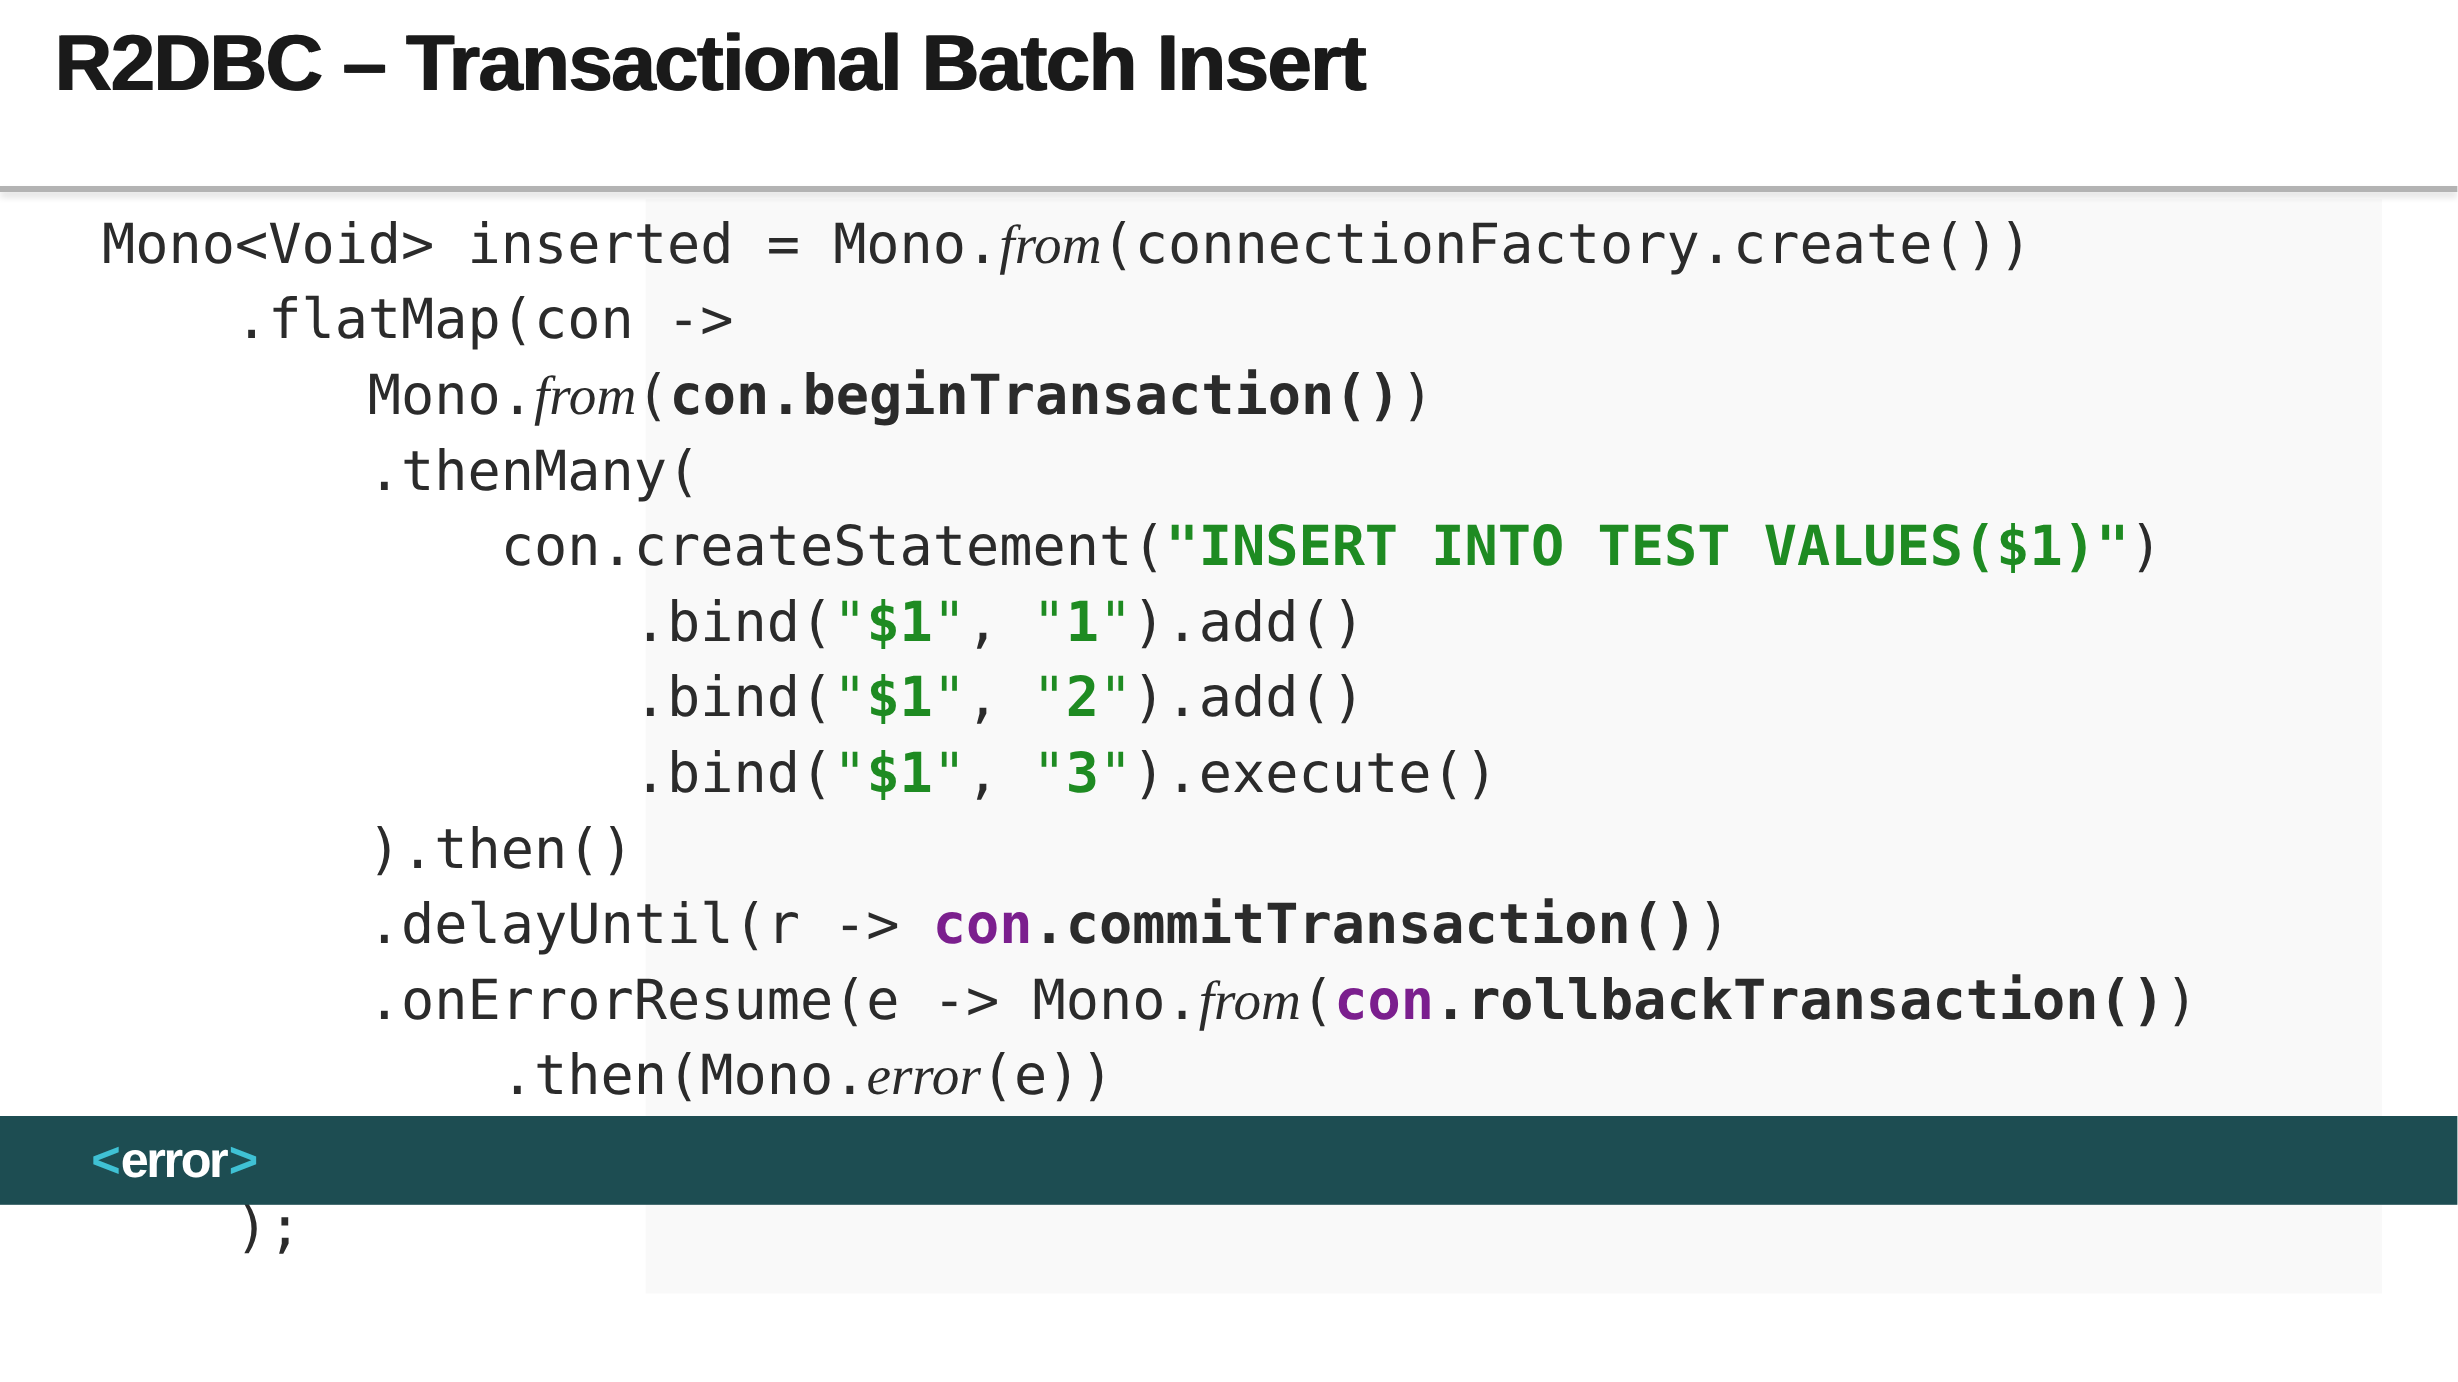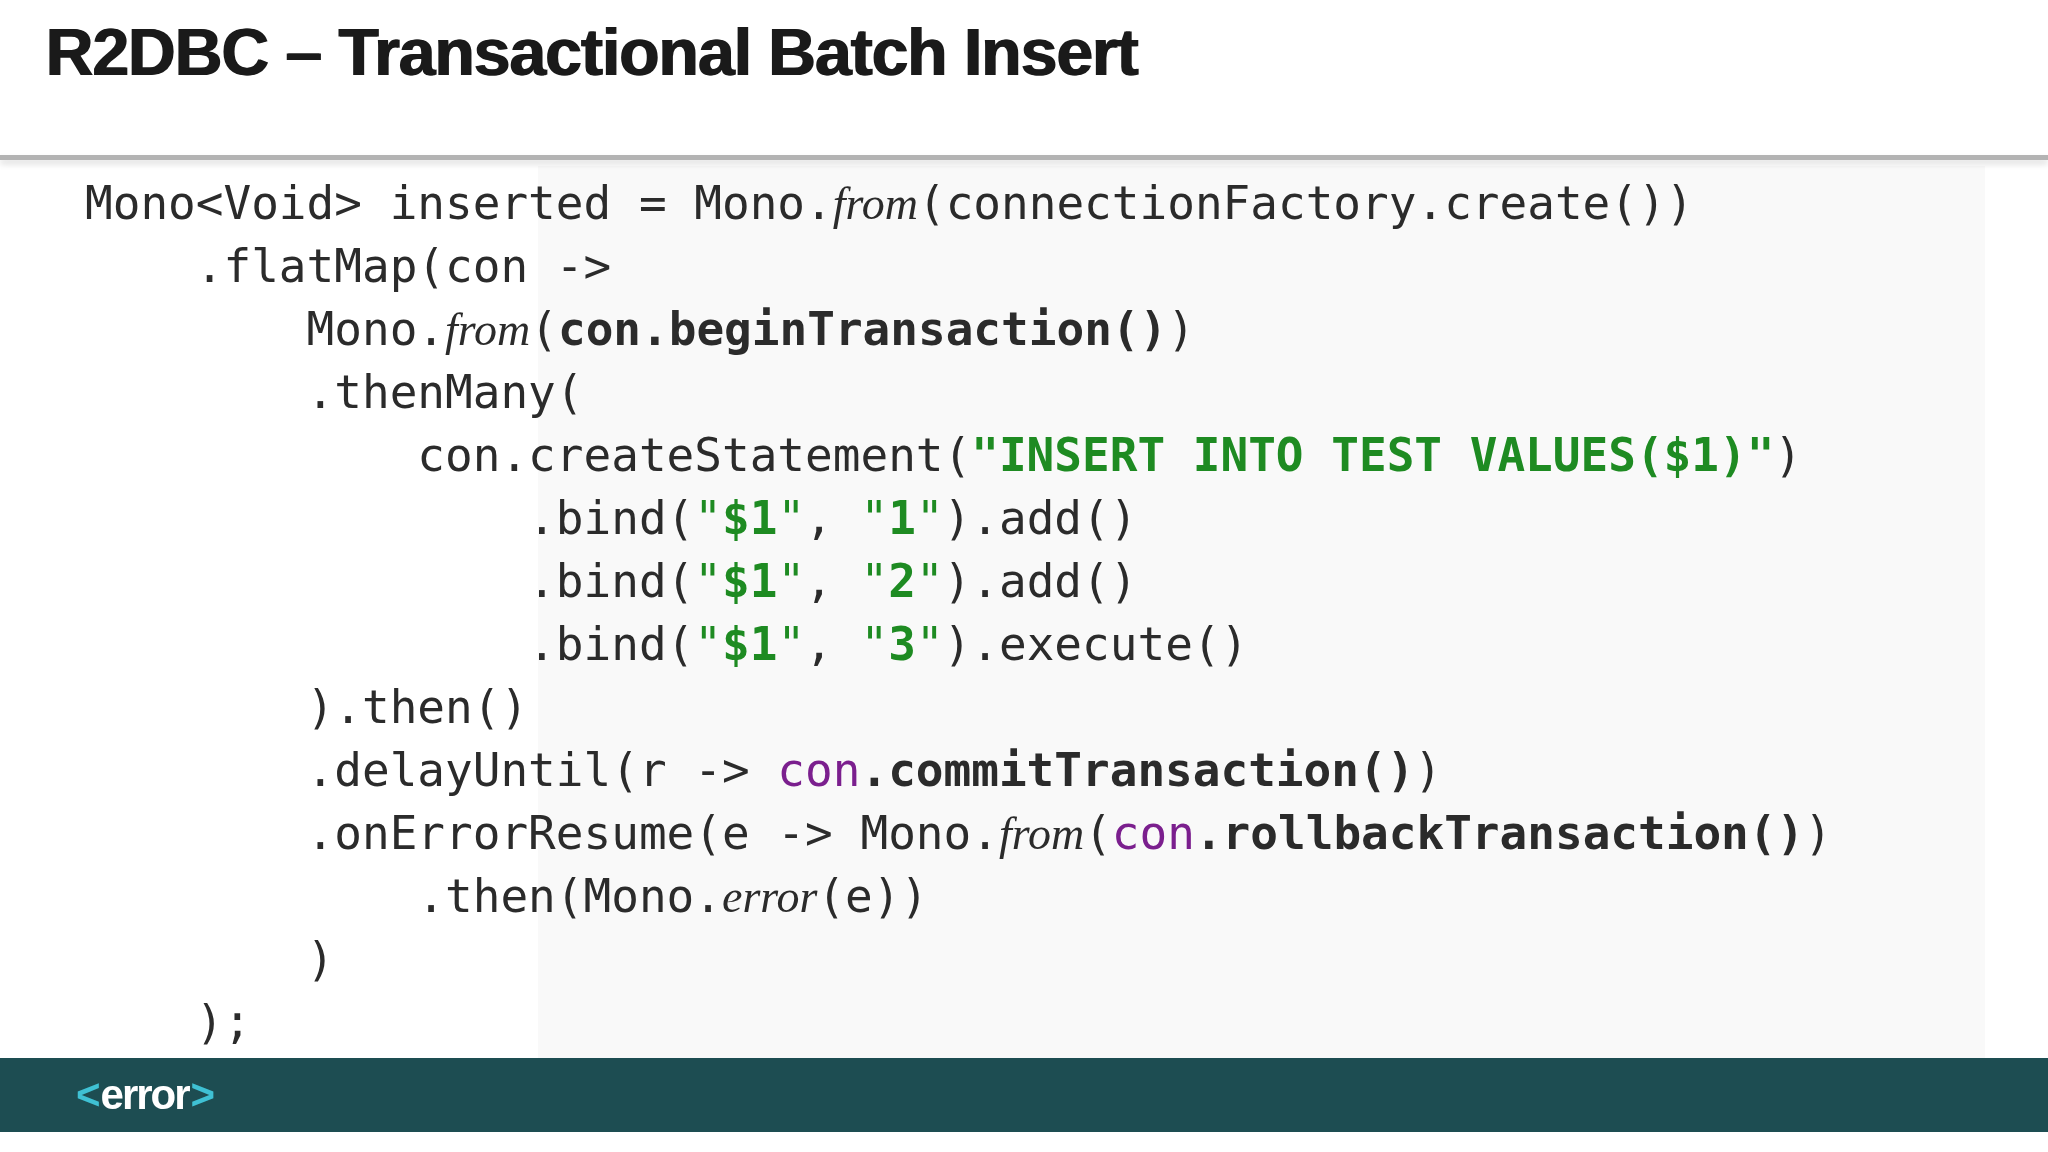--- a/index.html
+++ b/index.html
@@ -7,21 +7,21 @@
     --string-green:#1e8b22;
     --variable-purple:#7b1f8e;
     --footer-teal:#1d4d52;
     --logo-cyan:#3fc1d4;
     --divider-gray:#b3b3b3;
     --title-black:#1a1a1a;
   }
   *{margin:0;padding:0;box-sizing:border-box;}
   html,body{width:2048px;height:1152px;background:#ffffff;overflow:hidden;
     font-family:"Liberation Sans",sans-serif;}
-  .slide{position:relative;width:2048px;height:1132px;background:#ffffff;}
+  .slide{position:relative;width:2048px;height:1004px;background:#ffffff;}
 
   .slide-title{
     position:absolute;left:45px;top:14px;
     font-family:"Liberation Sans",sans-serif;
     font-size:66px;font-weight:900;color:var(--title-black);
     letter-spacing:-1px;
     text-shadow:1.5px 0 0 currentColor;
     white-space:nowrap;
   }
 
@@ -43,21 +43,21 @@
     font-size:46px;line-height:63px;
     color:var(--code-default);
     white-space:pre;
   }
   .code-line{white-space:pre;}
   .seg-p{color:var(--code-default);}
   .seg-i{color:var(--code-default);font-style:italic;font-family:Liberation Serif, serif;}
   .seg-b{color:var(--code-default);font-weight:bold;}
   .seg-g{color:var(--string-green);}
   .seg-gb{color:var(--string-green);font-weight:bold;}
-  .seg-vb{color:var(--variable-purple);font-weight:normal;}
+  .seg-vb{color:var(--variable-purple);font-weight:bold;}
 
   .footer-bar{
     position:absolute;left:0;bottom:0;width:2048px;height:74px;
     background:var(--footer-teal);
     display:flex;align-items:center;
   }
   .epam-logo{
     margin-left:76px;
     font-family:"Liberation Sans",sans-serif;
     font-size:42px;font-weight:bold;letter-spacing:-2px;

